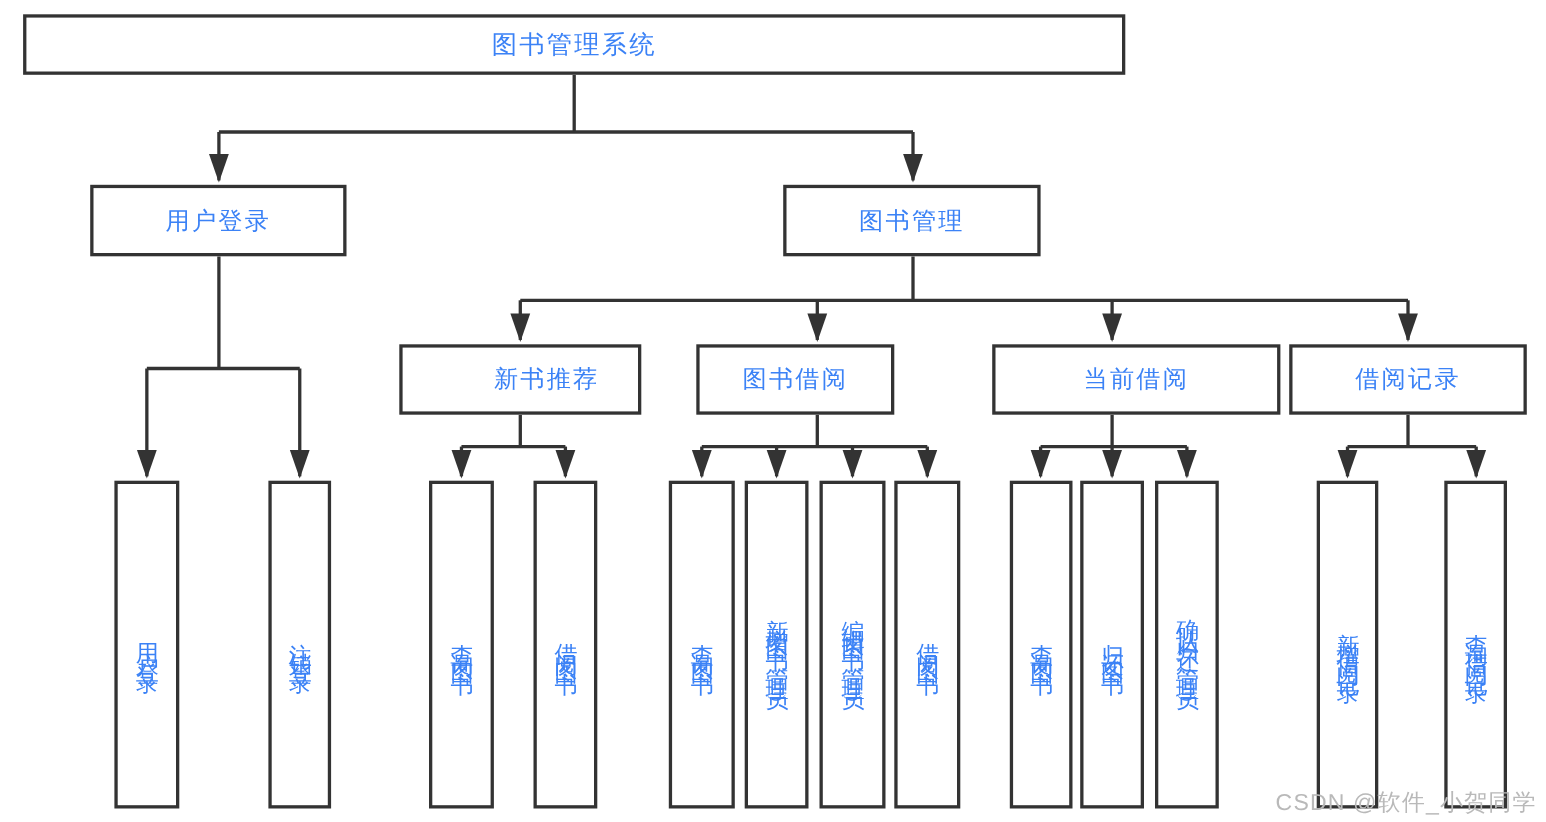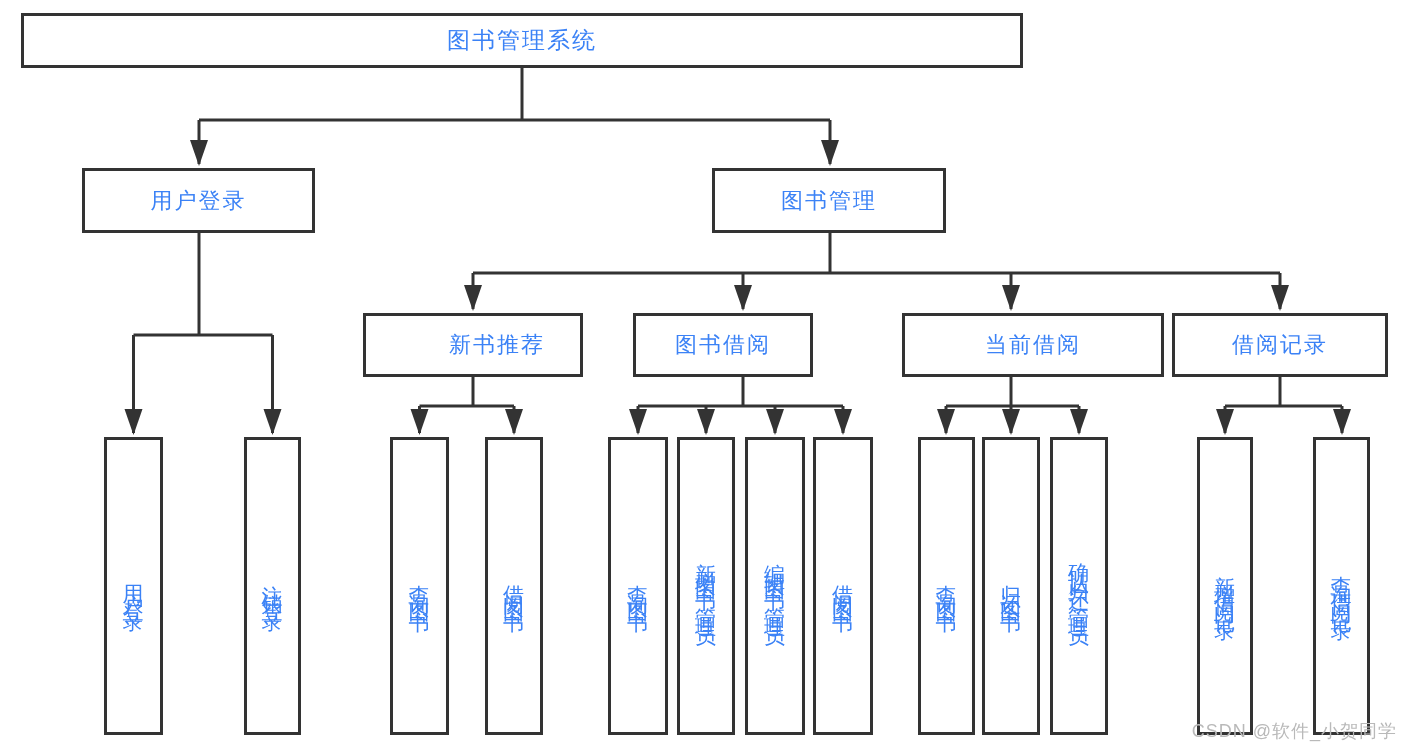--- a/index.html
+++ b/index.html
@@ -39,21 +39,21 @@
     text-orientation: mixed;
     font-size: 21px;
     letter-spacing: 9px;
     line-height: 1;
     white-space: nowrap;
   }
   .watermark {
     position: absolute;
     right: 8px;
     bottom: 4px;
-    font-size: 18px;
+    font-size: 21px;
     color: #b9b9b9;
     letter-spacing: 1px;
     white-space: nowrap;
   }
 </style>
 </head>
 <body>
 
 <div class="canvas">
 

